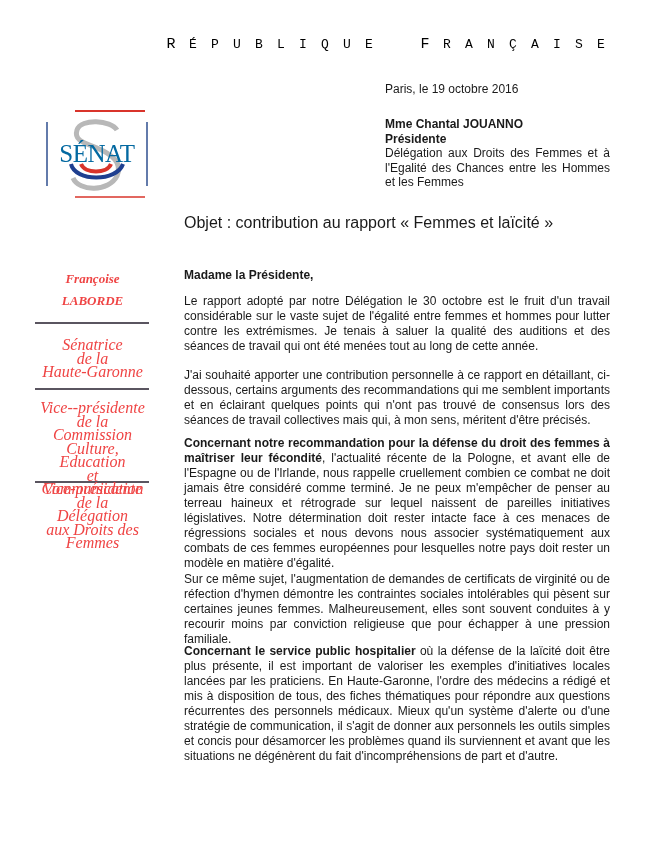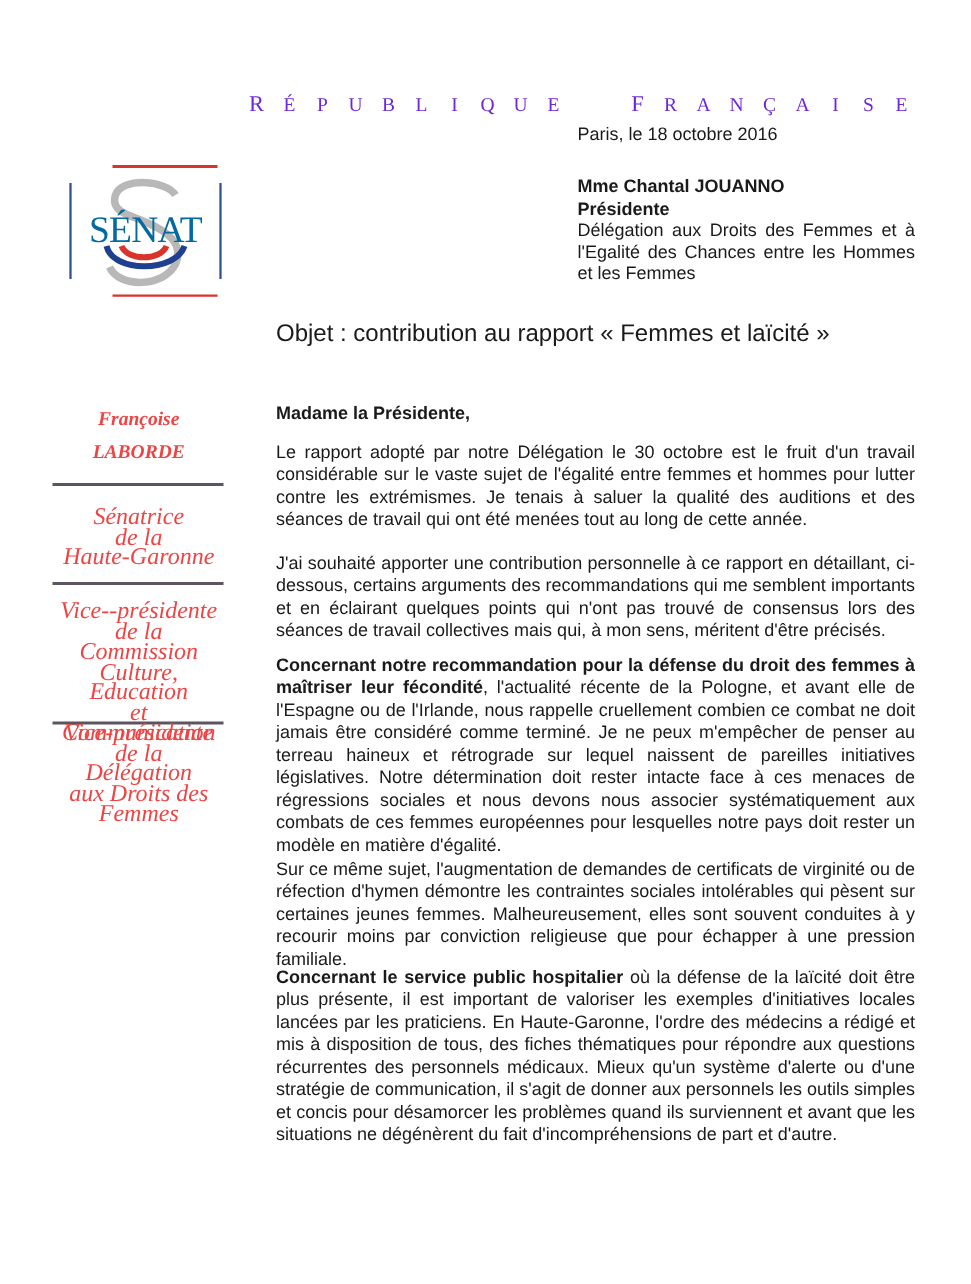--- a/index.html
+++ b/index.html
@@ -1,17 +1,17 @@
 <!DOCTYPE html>
 <html><head>
 <meta charset="utf-8">
 <style>
   html, body { margin: 0; padding: 0; background: #ffffff; }
   body { width: 647px; height: 856px; position: relative; overflow: hidden; font-family: "Liberation Sans", sans-serif; color: #1a1a1a; }
-  .rf { position: absolute; left: 160px; top: 36px; width: 450px; font-family: Liberation Serif, serif; font-size: 13px; letter-spacing: 0; white-space: nowrap; color: #6d28d9; margin-top: 26px; }
+  .rf { position: absolute; left: 160px; top: 36px; width: 450px; font-family: Liberation Mono, monospace; font-size: 13px; letter-spacing: 0; white-space: nowrap; color: #000000; }
   .rf span.w { display: inline-block; }
   .rf span.c { display: inline-block; width: 22px; text-align: center; }
   .rf span.big { font-size: 15px; }
   .rf span.gap { display: inline-block; width: 34px; }
 
   .logo { position: absolute; left: 45px; top: 108px; width: 104px; height: 92px; }
 
   .date { position: absolute; left: 385px; top: 82px; font-size: 12px; }
   .addr { position: absolute; left: 385px; top: 117px; width: 225px; font-size: 12px; line-height: 14.5px; }
   .addr .b { font-weight: bold; }
@@ -51,21 +51,21 @@
 
     <path d="M26 56 C 30 74, 72 74, 78 56" fill="none" stroke="#1f3f8f" stroke-width="4"></path>
 
     <path d="M36 56 C 40 66, 62 66, 66 56" fill="none" stroke="#d9342b" stroke-width="4"></path>
 
     <line x1="30" y1="89" x2="100" y2="89" stroke="#d9342b" stroke-width="1.5"></line>
   </svg>
   <div style="position:absolute;left:4px;top:32px;width:96px;text-align:center;font-family:'Liberation Serif',serif;font-size:25px;color:#0369a1;background:rgba(255,255,255,0.0);letter-spacing:-0.5px;">SÉNAT</div>
 </div>
 
-<div class="date">Paris, le 18 octobre 2016</div>
+<div class="date">Paris, le 19 octobre 2016</div>
 
 <div class="addr">
   <div class="b">Mme Chantal JOUANNO</div>
   <div class="b">Présidente</div>
   <div class="j">Délégation aux Droits des Femmes et à l'Egalité des Chances entre les Hommes et les Femmes</div>
 </div>
 
 <div class="objet">Objet : contribution au rapport « Femmes et laïcité »</div>
 
 <div class="side name">

